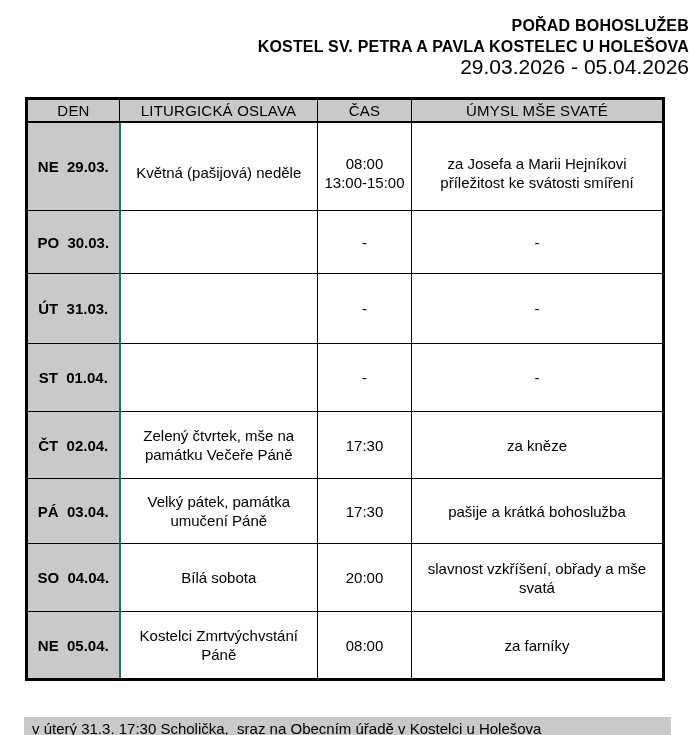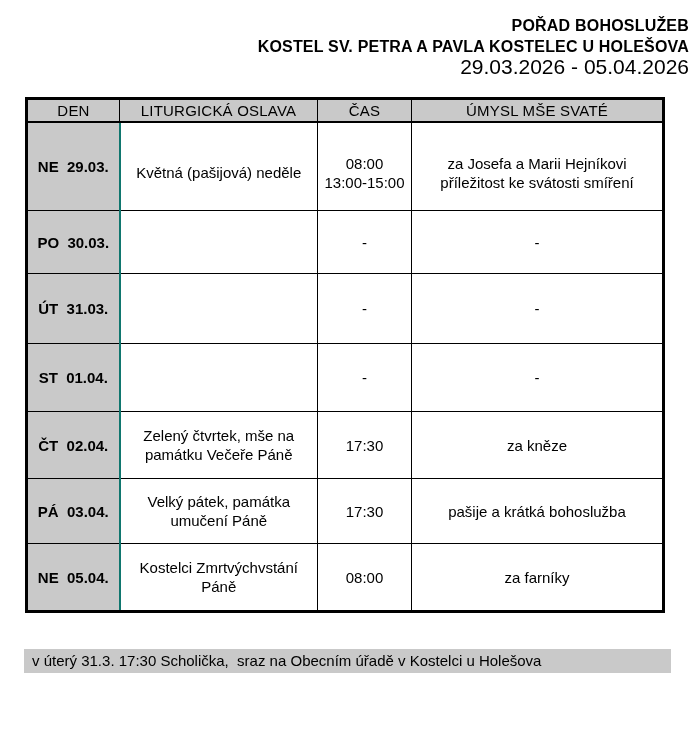--- a/index.html
+++ b/index.html
@@ -169,20 +169,26 @@
       <td>Zelený čtvrtek, mše na památku Večeře Páně</td>
       <td>17:30</td>
       <td>za kněze</td>
     </tr>
     <tr class="r5">
       <td class="den">PÁ  03.04.</td>
       <td>Velký pátek, památka umučení Páně</td>
       <td>17:30</td>
       <td>pašije a krátká bohoslužba</td>
     </tr>
+    <tr class="r6">
+      <td class="den">SO  04.04.</td>
+      <td>Bílá sobota</td>
+      <td>20:00</td>
+      <td>slavnost vzkříšení, obřady a mše svatá</td>
+    </tr>
     <tr class="r7">
       <td class="den">NE  05.04.</td>
       <td>Kostelci Zmrtvýchvstání Páně</td>
       <td>08:00</td>
       <td>za farníky</td>
     </tr>
   </tbody>
 </table>
 
 <div class="footer-bar">v úterý 31.3. 17:30 Scholička,  sraz na Obecním úřadě v Kostelci u Holešova</div>

